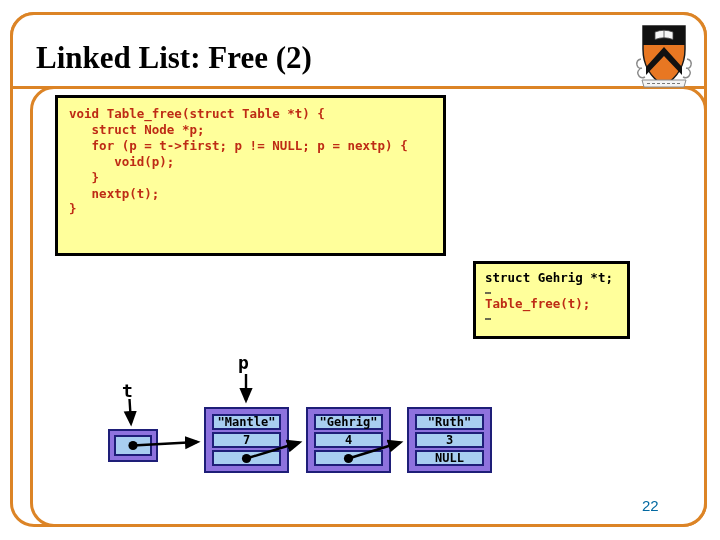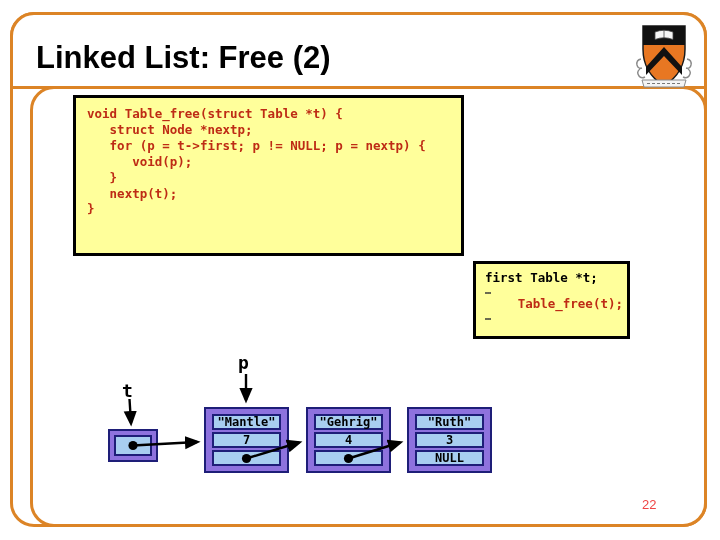--- a/index.html
+++ b/index.html
@@ -17,35 +17,35 @@
 
   
   .outer-frame{position:absolute;left:10px;top:12px;width:697px;height:515px;
     border:3px solid var(--orange);border-radius:24px;}
   .title-frame{position:absolute;left:10px;top:12px;width:697px;height:77px;
     border:3px solid var(--orange);border-radius:24px 24px 0 0;background:#fff;}
   .content-frame{position:absolute;left:30px;top:86px;width:677px;height:441px;
     border:3px solid var(--orange);border-radius:24px;background:#fff;}
 
   .slide-title{position:absolute;left:36px;top:40px;font-size:31px;font-weight:bold;
-    color:#000;letter-spacing:0px;white-space:nowrap;}
+    color:#000;letter-spacing:0px;white-space:nowrap;font-family:Liberation Serif, serif;}
 
   .shield{position:absolute;left:634px;top:23px;width:60px;height:72px;}
 
   
   .code-box{position:absolute;background:var(--yellow);border:3px solid #000;}
-  .code-main{left:73px;top:95px;width:391px;height:161px;padding:8px 6px 0 11px;}
+  .code-main{left:55px;top:95px;width:391px;height:161px;padding:8px 6px 0 11px;}
   .code-main .cline{font-family:"DejaVu Sans Mono","Liberation Mono",monospace;
     font-weight:bold;font-size:12.5px;line-height:15.9px;color:var(--code-red);
     white-space:pre;}
   .code-caller{left:473px;top:261px;width:157px;height:78px;padding:7px 4px 0 9px;}
   .code-caller .cline{font-family:"DejaVu Sans Mono","Liberation Mono",monospace;
     font-weight:bold;font-size:12.5px;line-height:14px;white-space:pre;}
   .code-caller .black{color:#000;}
-  .code-caller .red{color:var(--code-red);text-align:right;}
+  .code-caller .red{color:var(--code-red);}
   .code-caller .dots{font-size:10px;line-height:12px;color:#333;font-weight:bold;
     font-family:"DejaVu Sans Mono",monospace;}
 
   
   .ptr-label{position:absolute;font-family:"DejaVu Sans Mono","Liberation Mono",monospace;
     font-weight:bold;font-size:18px;color:#000;}
   .label-p{left:238px;top:352px;}
   .label-t{left:122px;top:380px;}
 
   .t-box{position:absolute;left:108px;top:429px;width:50px;height:33px;
@@ -60,21 +60,21 @@
   .node-2{left:306px;}
   .node-3{left:407px;}
   .node .cell{flex:1;background:var(--cellblue);border:2px solid var(--navy);
     display:flex;align-items:center;justify-content:center;
     font-family:"DejaVu Sans Mono","Liberation Mono",monospace;font-weight:bold;
     font-size:12px;color:#000;line-height:1;}
 
   .arrow-layer{position:absolute;left:0;top:0;width:720px;height:540px;
     pointer-events:none;}
 
-  .page-number{position:absolute;left:642px;top:497px;font-size:13px;color:#ef4444;}
+  .page-number{position:absolute;left:642px;top:497px;font-size:15px;color:#0369a1;}
 </style>
 </head>
 <body>
 
 <div class="slide">
 
   <div class="outer-frame"></div>
   <div class="title-frame"></div>
   <div class="content-frame"></div>
 
@@ -93,30 +93,30 @@
     <line x1="30" y1="7.2" x2="30" y2="14.8" stroke="#444" stroke-width="0.8"></line>
 
     <path d="M30,24 L48,44 L48,52 L30,33 L12,52 L12,44 Z" fill="#111"></path>
 
     <path d="M8,57 H52 L50,64 H10 Z" fill="#f4f4f4" stroke="#8a8a8a" stroke-width="1"></path>
     <path d="M13,60.5 H47" stroke="#777" stroke-width="1.2" stroke-dasharray="3 2"></path>
   </svg>
 
   <div class="code-box code-main">
     <div class="cline">void Table_free(struct Table *t) {</div>
-    <div class="cline">   struct Node *nextp;</div>
+    <div class="cline">   struct Node *p;</div>
     <div class="cline">   for (p = t-&gt;first; p != NULL; p = nextp) {</div>
     <div class="cline">      void(p);</div>
     <div class="cline">   }</div>
     <div class="cline">   nextp(t);</div>
     <div class="cline">}</div>
   </div>
 
   <div class="code-box code-caller">
-    <div class="cline black">first Table *t;</div>
+    <div class="cline black">struct Gehrig *t;</div>
     <div class="dots">…</div>
     <div class="cline red">Table_free(t);</div>
     <div class="dots">…</div>
   </div>
 
   <div class="ptr-label label-p">p</div>
   <div class="ptr-label label-t">t</div>
 
   <div class="t-box">
     <div class="t-box-inner"></div>

